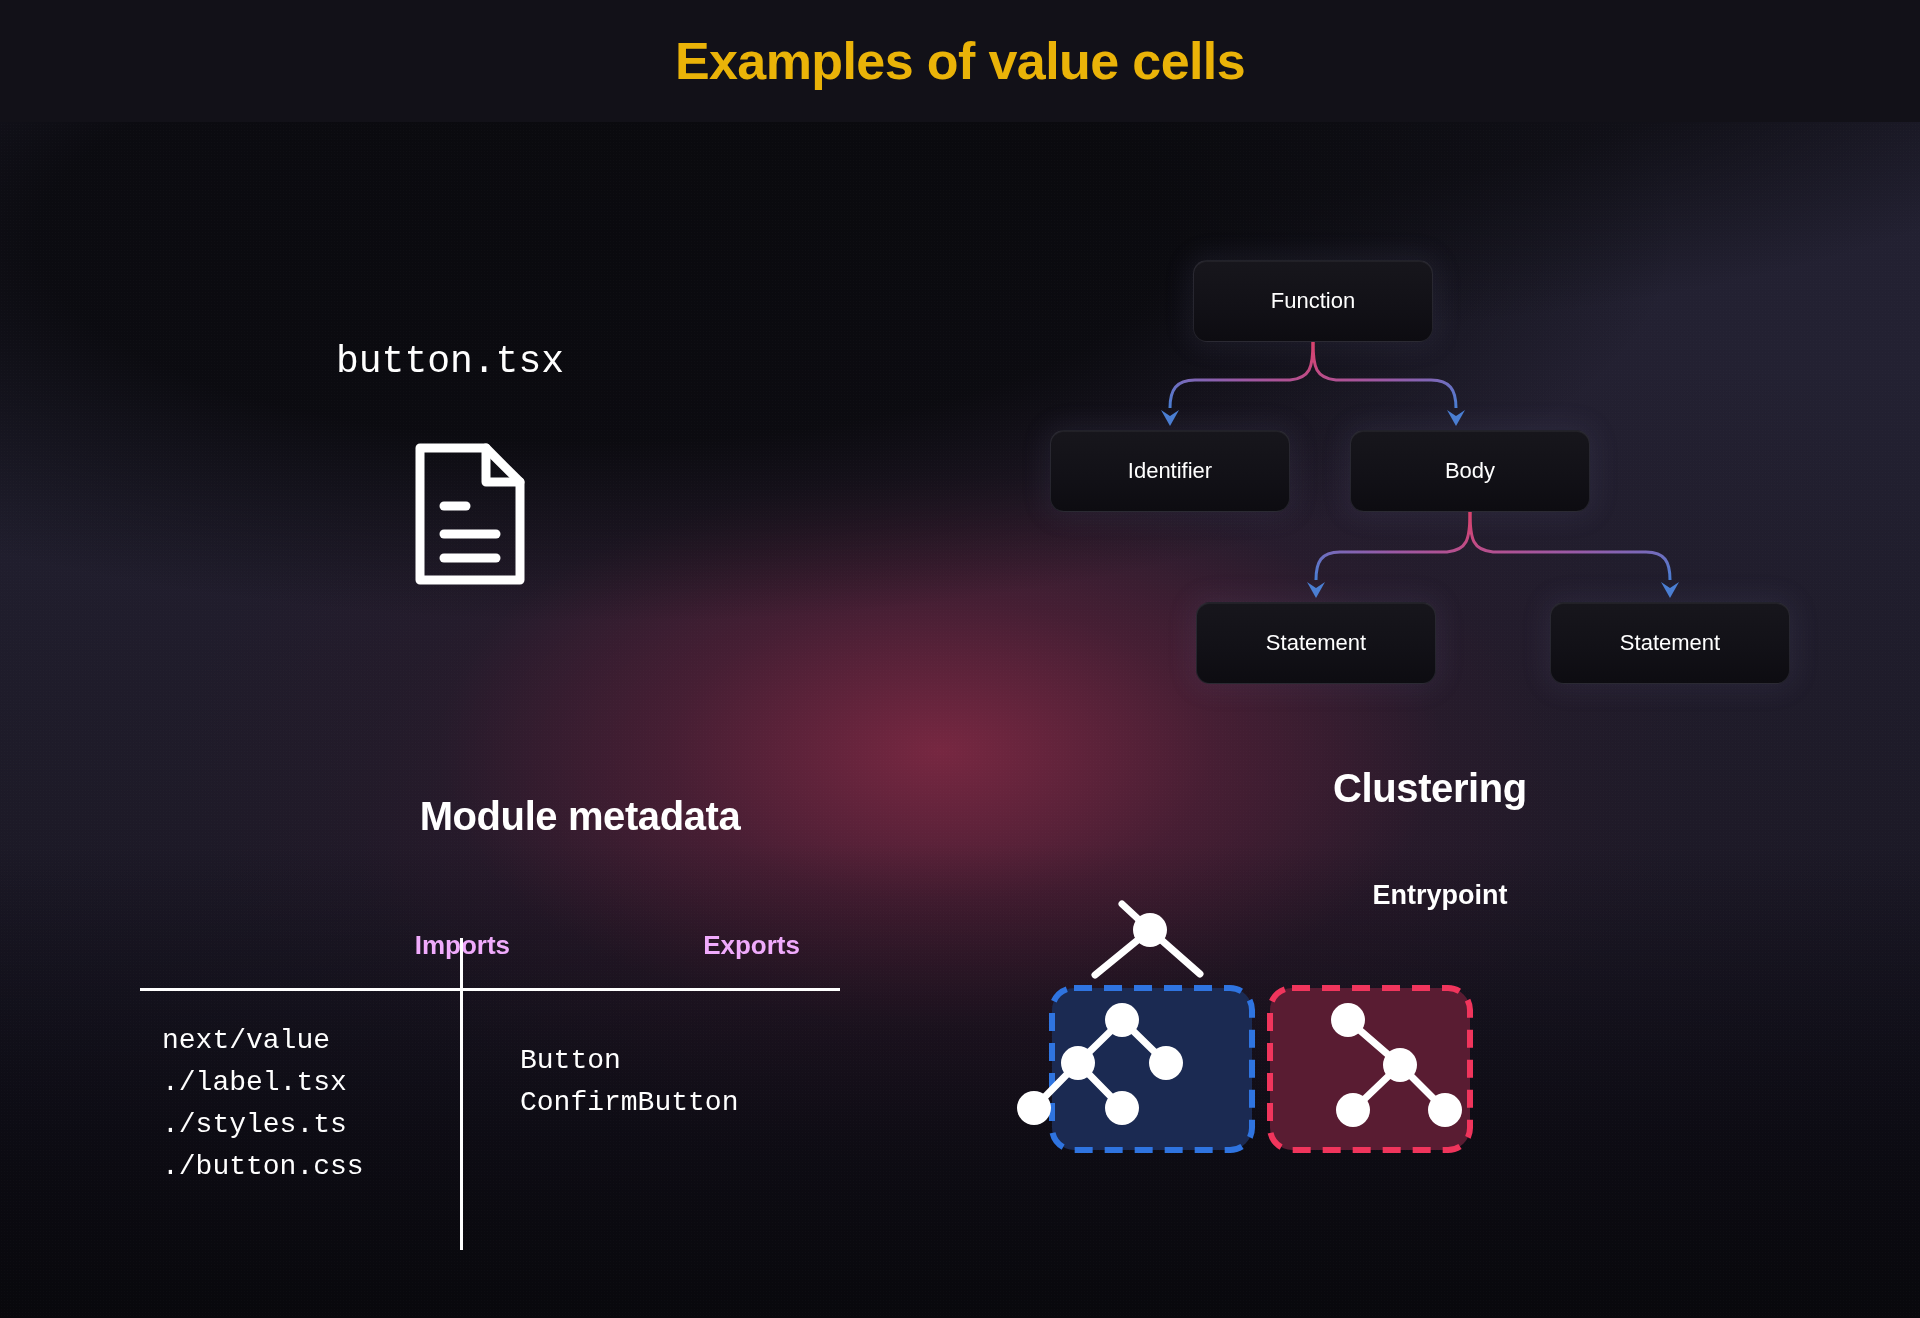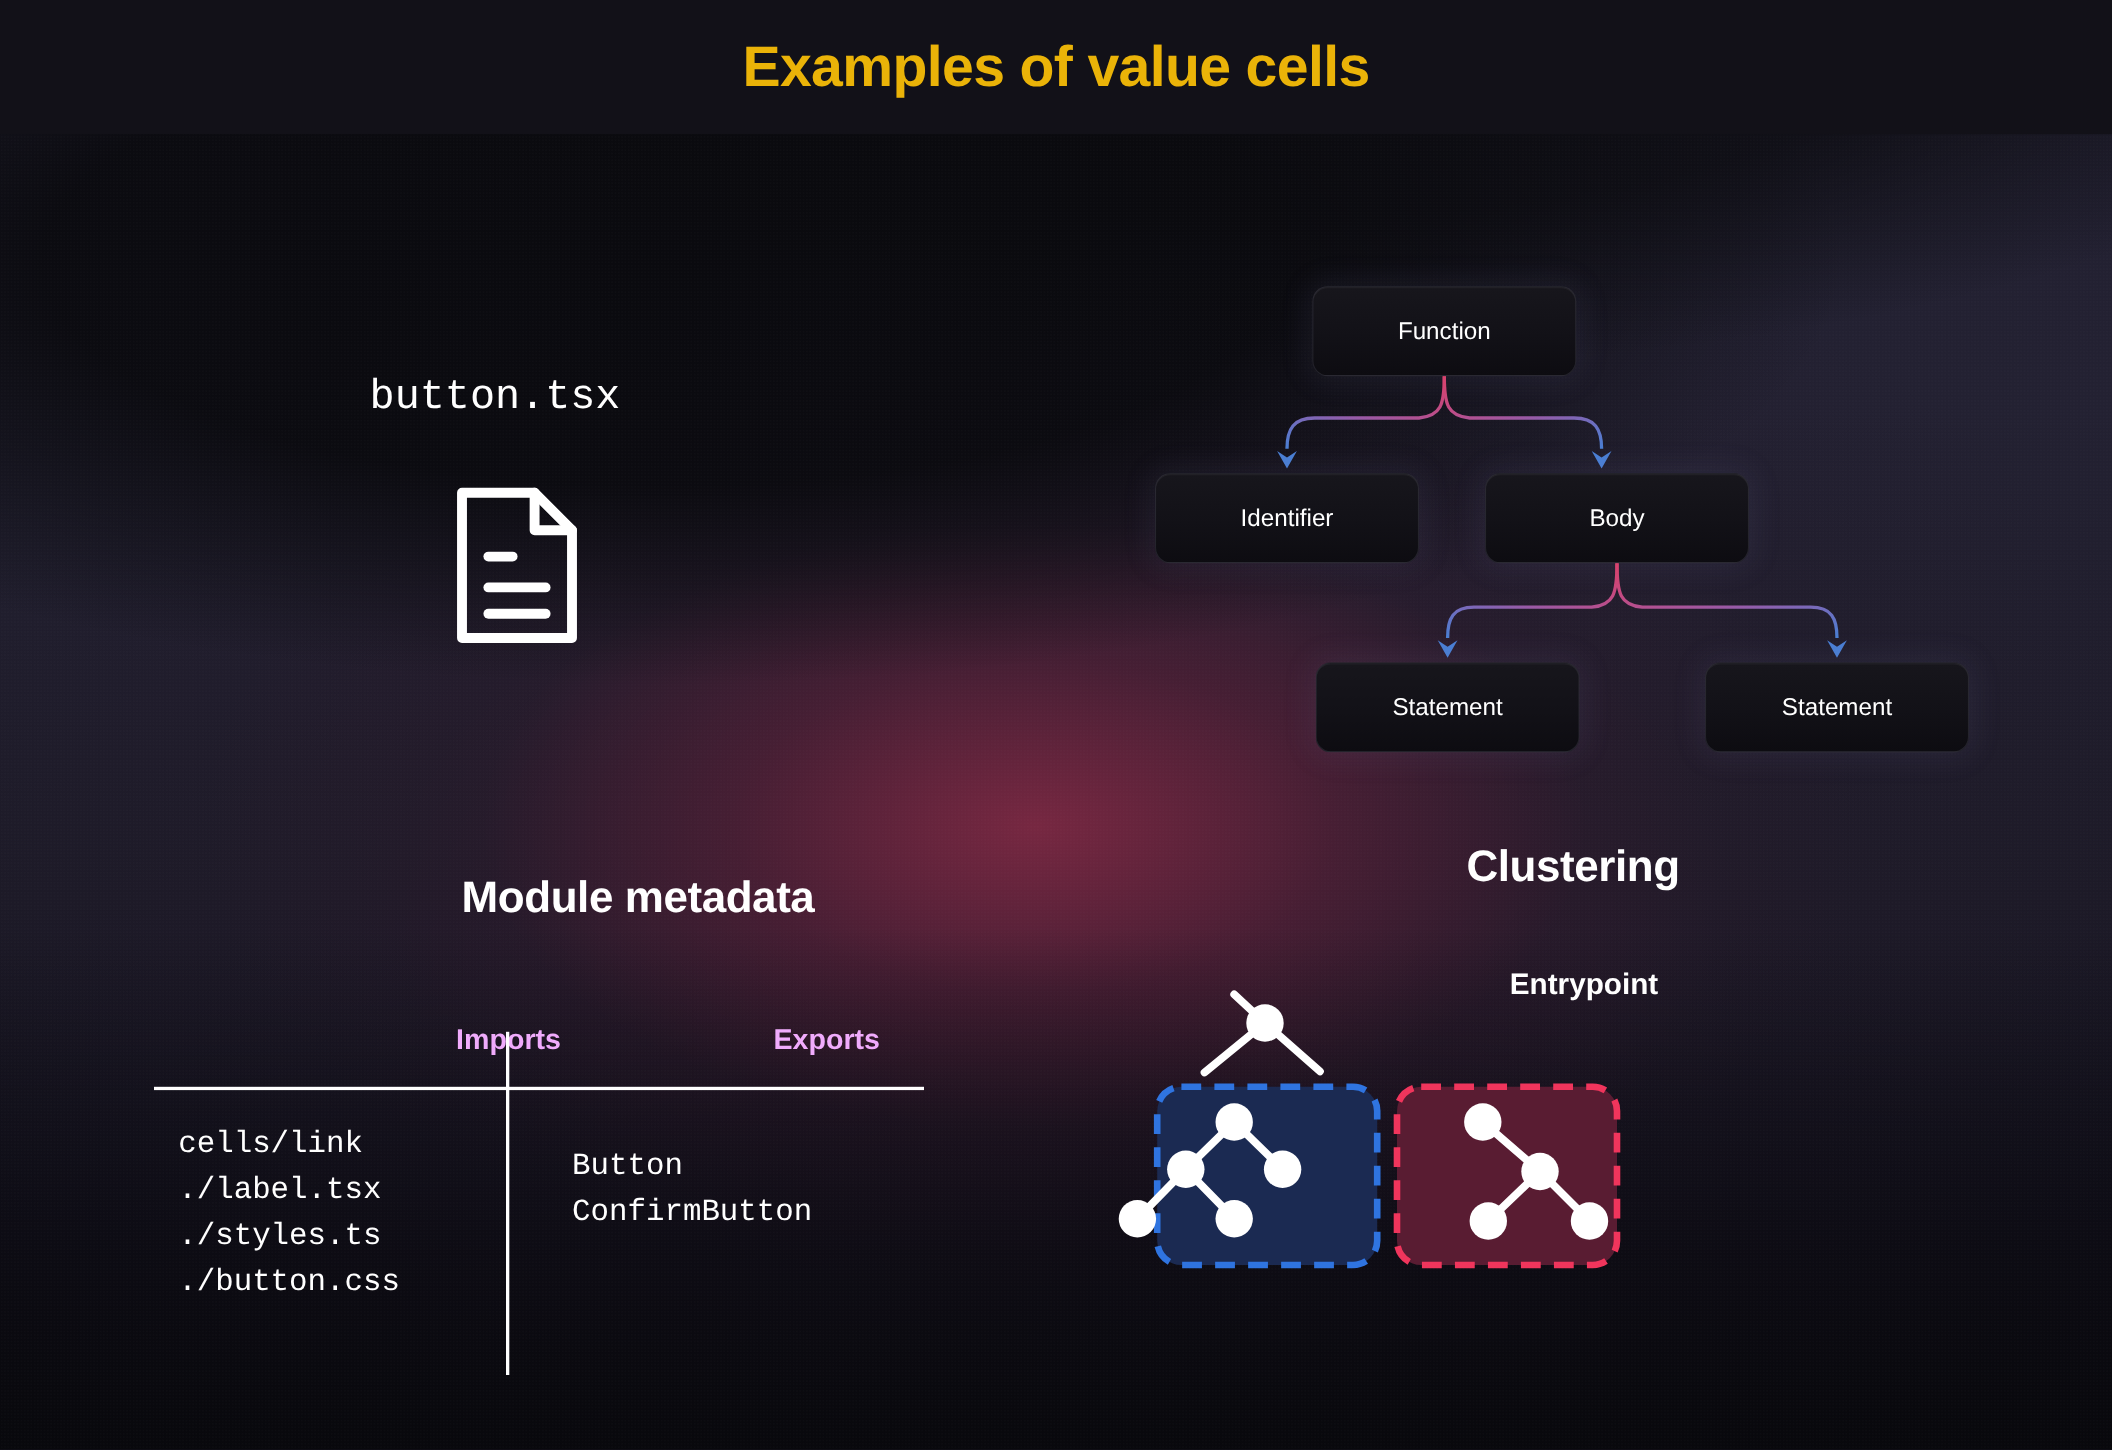--- a/index.html
+++ b/index.html
@@ -149,21 +149,21 @@
 
   <div class="mtable">
     <div class="mt-head">
       <div class="mt-col-h" id="mt-h-imports">Imports</div>
       <div class="mt-col-h" id="mt-h-exports">Exports</div>
     </div>
     <div class="mt-hline"></div>
     <div class="mt-vline"></div>
 
     <div class="mt-list" id="mt-imports">
-      <div>cells/link</div>
+      <div>next/value</div>
       <div>./label.tsx</div>
       <div>./styles.ts</div>
       <div>./button.css</div>
     </div>
 
     <div class="mt-list" id="mt-exports">
       <div>Button</div>
       <div>ConfirmButton</div>
     </div>
   </div>

